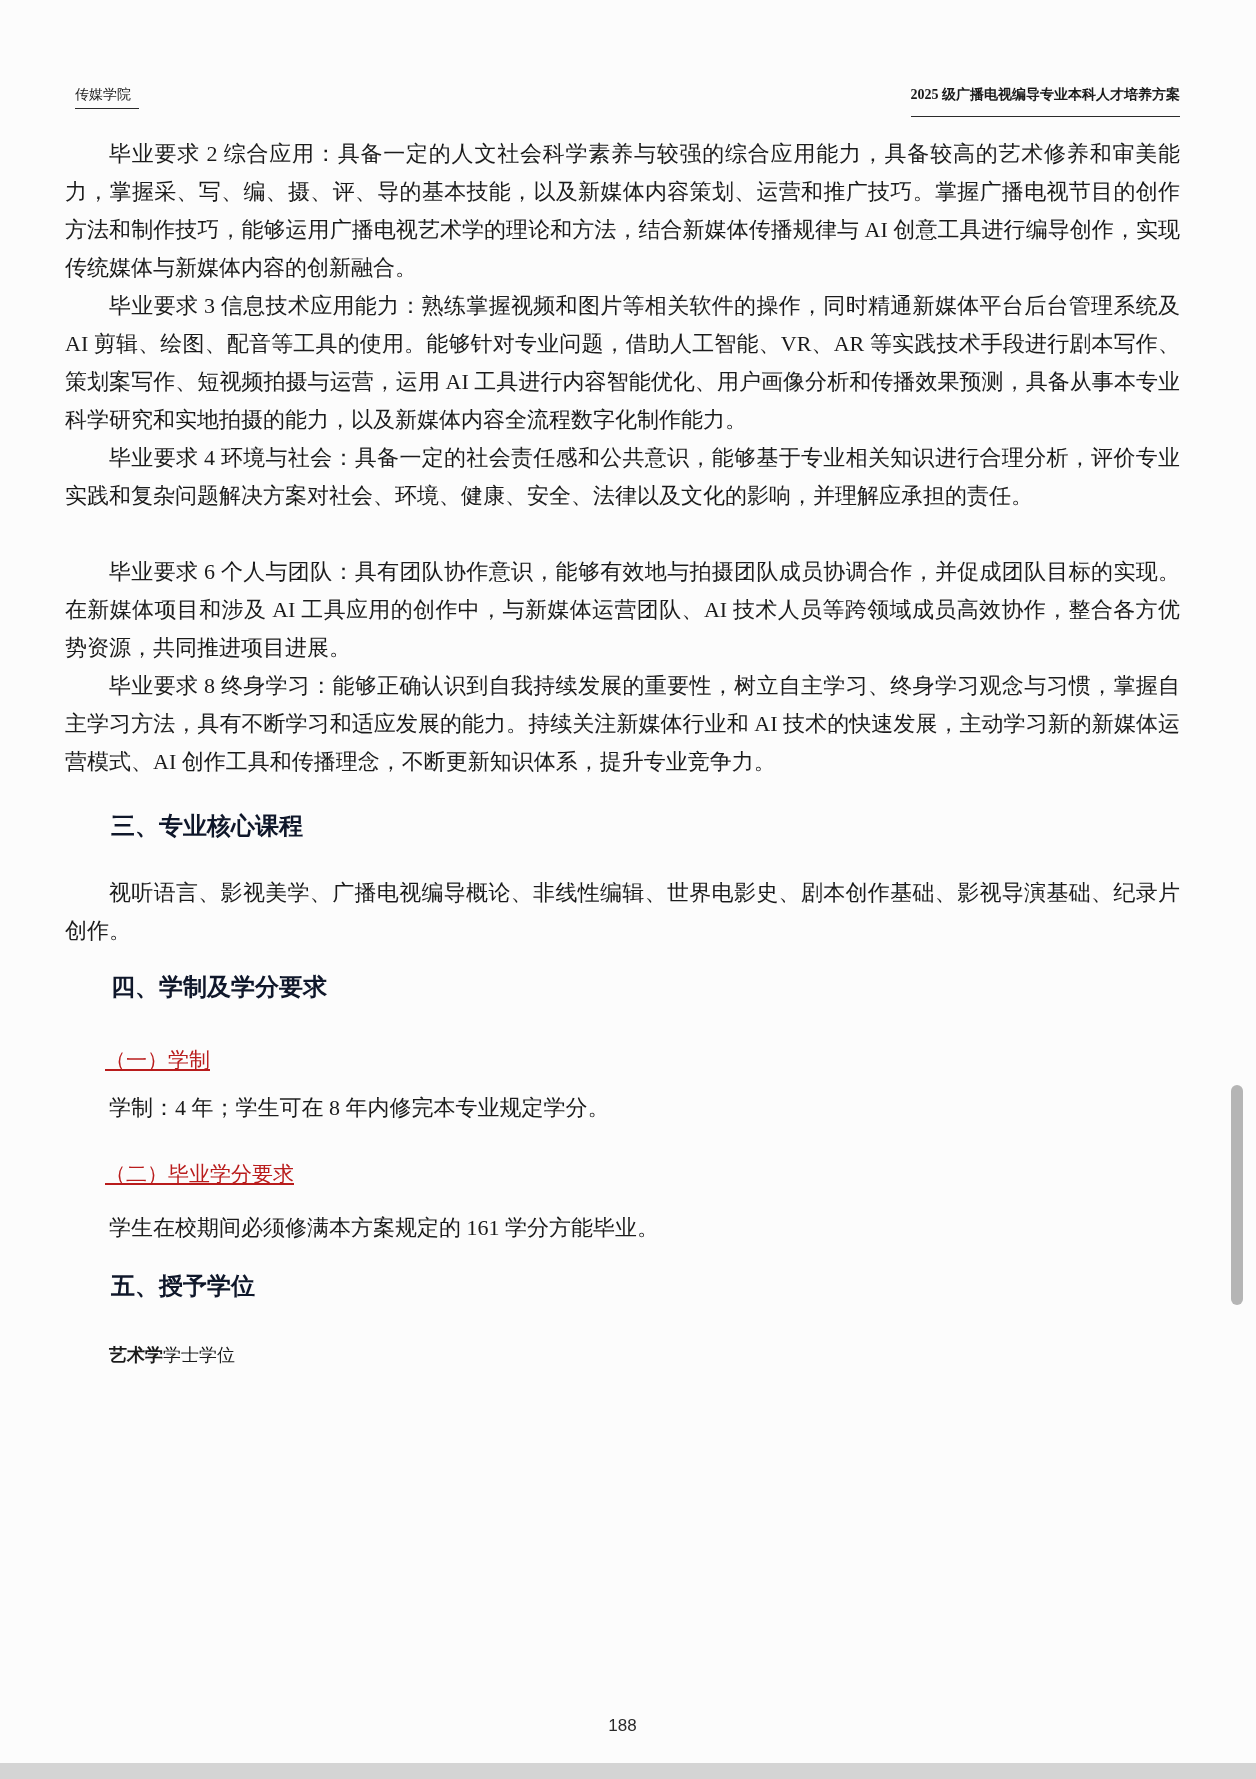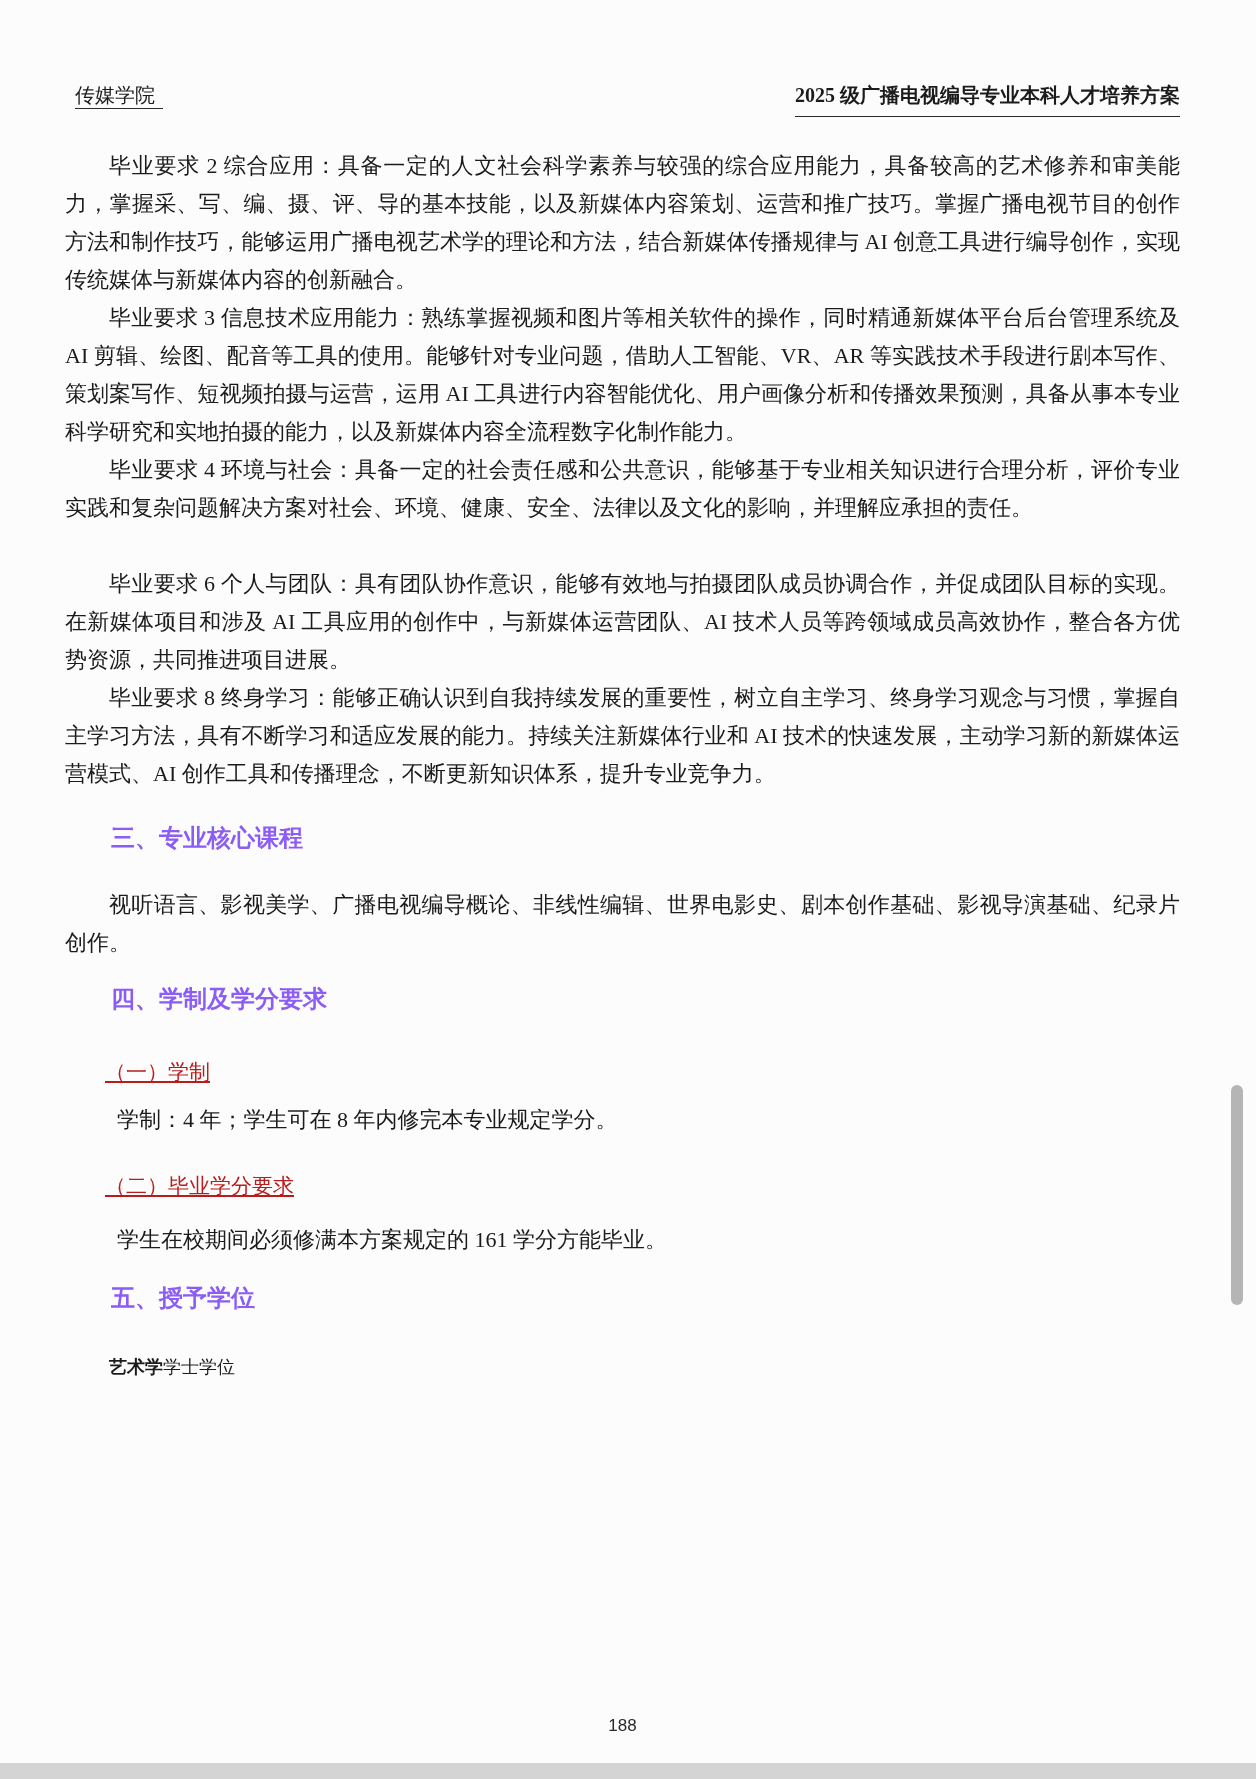--- a/index.html
+++ b/index.html
@@ -7,48 +7,48 @@
     position:relative;
     width:1256px;height:1779px;
     background:#fcfcfc;
     overflow:hidden;
     font-family:"Liberation Serif","DejaVu Serif",serif;
     color:#1b1b1b;
   }
   .content{position:absolute;left:65px;top:84px;width:1115px;}
   .header{
     display:flex;justify-content:space-between;align-items:baseline;
-    font-size:20px;line-height:22px;margin-bottom:30px;
+    font-size:14px;line-height:22px;margin-bottom:18px;
   }
   .header .college{
     margin-left:10px;border-bottom:1.5px solid #2a2a2a;padding:0 8px 2px 0;
   }
   .header .doc-title{
     font-weight:bold;border-bottom:1.5px solid #2a2a2a;padding-bottom:10px;
   }
   p.body{
     margin:0;font-size:22px;line-height:38px;
     text-align:justify;text-indent:44px;
   }
   p.blank-before{margin-top:38px;}
   h2.sec{
     font-family:"Liberation Sans","DejaVu Sans",sans-serif;
     font-size:24px;font-weight:bold;line-height:29px;
-    margin:0 0 0 46px;color:#8b5cf6;
+    margin:0 0 0 46px;color:#0f172a;
   }
   h2.sec-3{margin-top:30px;margin-bottom:34px;}
   h2.sec-4{margin-top:22px;margin-bottom:0;}
   h2.sec-5{margin-top:24px;margin-bottom:0;}
   p.sub{
     margin:0;font-size:21px;line-height:30px;padding-left:40px;color:#b91c1c;text-decoration:underline;
   }
   p.sub-1{margin-top:44px;margin-bottom:14px;}
   p.sub-2{margin-top:32px;margin-bottom:20px;}
   p.line{
-    margin:8px;font-size:22px;line-height:38px;padding-left:44px;text-align:left;text-indent:0;
+    margin:0;font-size:22px;line-height:38px;padding-left:44px;text-align:left;text-indent:0;
   }
   p.degree-line{
     margin:40px 0 0;font-size:18px;line-height:30px;padding-left:44px;
   }
   .degree-bold{
     font-family:"Liberation Sans","DejaVu Sans",sans-serif;
     font-weight:bold;
   }
   .page-number{
     position:absolute;left:65px;top:1716px;width:1115px;

